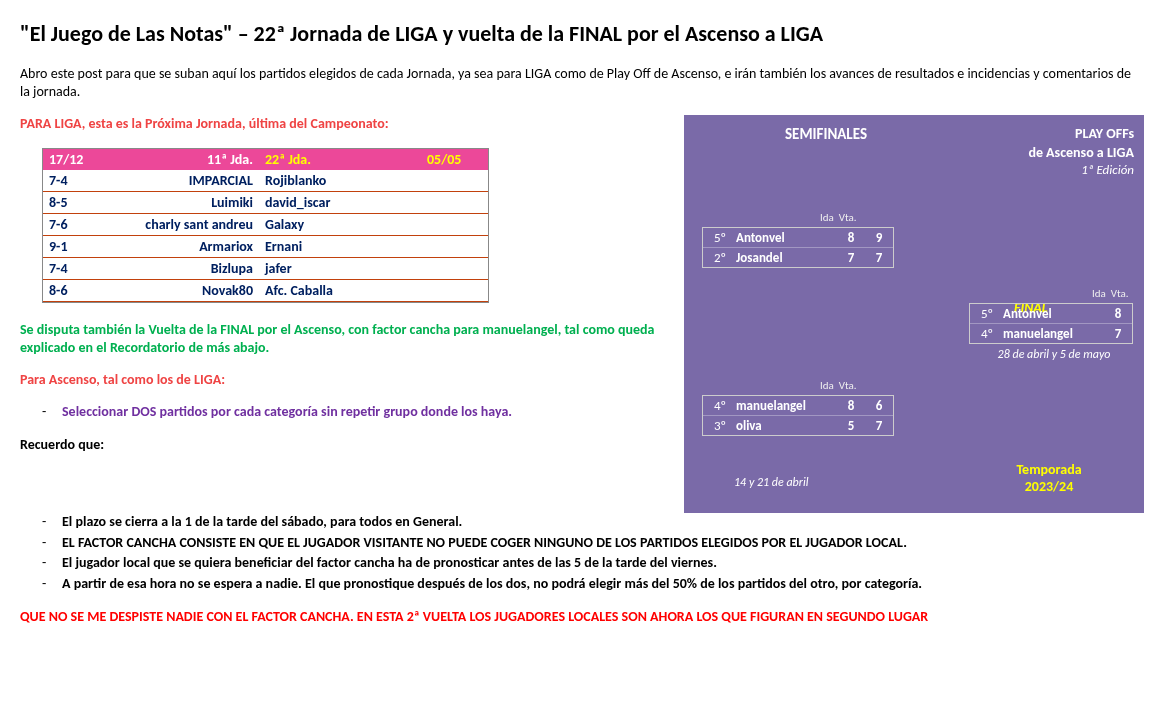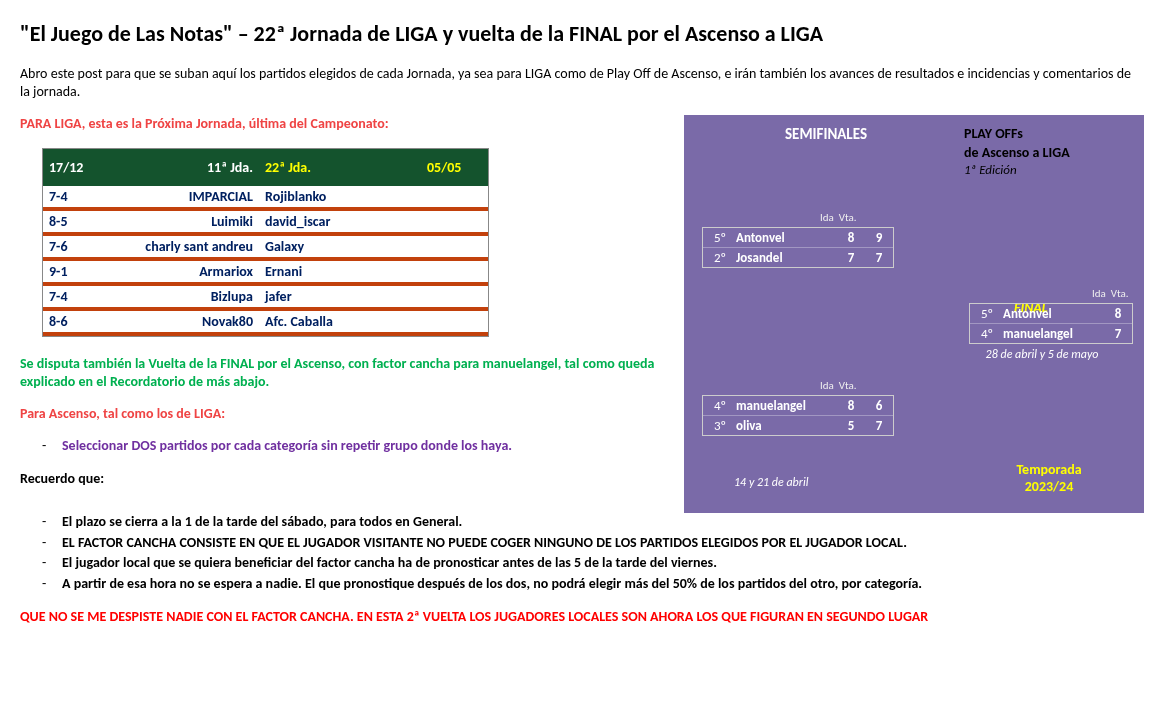--- a/index.html
+++ b/index.html
@@ -34,32 +34,32 @@
     border: 1px solid #888;
     display: inline-block;
     margin: 0 0 14px 22px;
     background: #fff;
   }
   table.liga {
     border-collapse: collapse;
     font-size: 14px;
   }
   table.liga th {
-    background: #14532d;
-    color: #fff;
-    font-weight: bold;
-    padding: 10px 6px;
+    background: #ec4899;
+    color: #fff;
+    font-weight: bold;
+    padding: 2px 6px;
     text-align: left;
   }
   table.liga th.yellow { color: #ffff00; }
   table.liga td {
     padding: 2px 6px;
     color: #002060;
     font-weight: bold;
-    border-bottom: 4px solid #c2410c;
+    border-bottom: 1px solid #c2410c;
   }
   table.liga tr td:nth-child(1){ text-align:left; width:42px;}
   table.liga tr td:nth-child(2){ text-align:right; width:150px;}
   table.liga tr td:nth-child(3){ text-align:left; width:150px;}
   table.liga tr td:nth-child(4){ text-align:right; width:55px;}
 
   ul.dash {
     list-style: none;
     padding-left: 42px;
     margin: 0 0 14px 0;
@@ -97,24 +97,24 @@
     gap: 6px;
   }
   .playoff .h-left {
     color: #fff;
     font-weight: bold;
     font-size: 15px;
     text-align: center;
     flex:1;
   }
   .playoff .h-right {
-    color: #000000;
-    font-weight: bold;
-    font-size: 14px;
-    text-align: left;
+    color: #ffffff;
+    font-weight: bold;
+    font-size: 14px;
+    text-align: right;
     width: 170px;
     line-height: 1.3;
   }
   .playoff .h-right .ed {
     font-style: italic;
     font-weight: normal;
     font-size: 13px;
   }
   .bracket-area {
     position: relative;
@@ -310,21 +310,21 @@
                 <td class="sc">8</td>
               </tr>
               <tr>
                 <td class="seed">4º</td>
                 <td class="pname">manuelangel</td>
                 <td class="sc">7</td>
               </tr>
             </tbody>
           </table>
         </div>
-      <div class="subdate" style="left:268px; top:138px; width:160px;">28 de abril y 5 de mayo</div>
+      <div class="subdate" style="left:280px; top:138px; width:160px;">28 de abril y 5 de mayo</div>
 
       <div class="subdate" style="left:40px; top:266px;">14 y 21 de abril</div>
       <div class="temporada" style="position:absolute; right:0; top:252px;">
         <div>Temporada</div>
         <div>2023/24</div>
       </div>
     </div>
   </div>
 </div>
 

